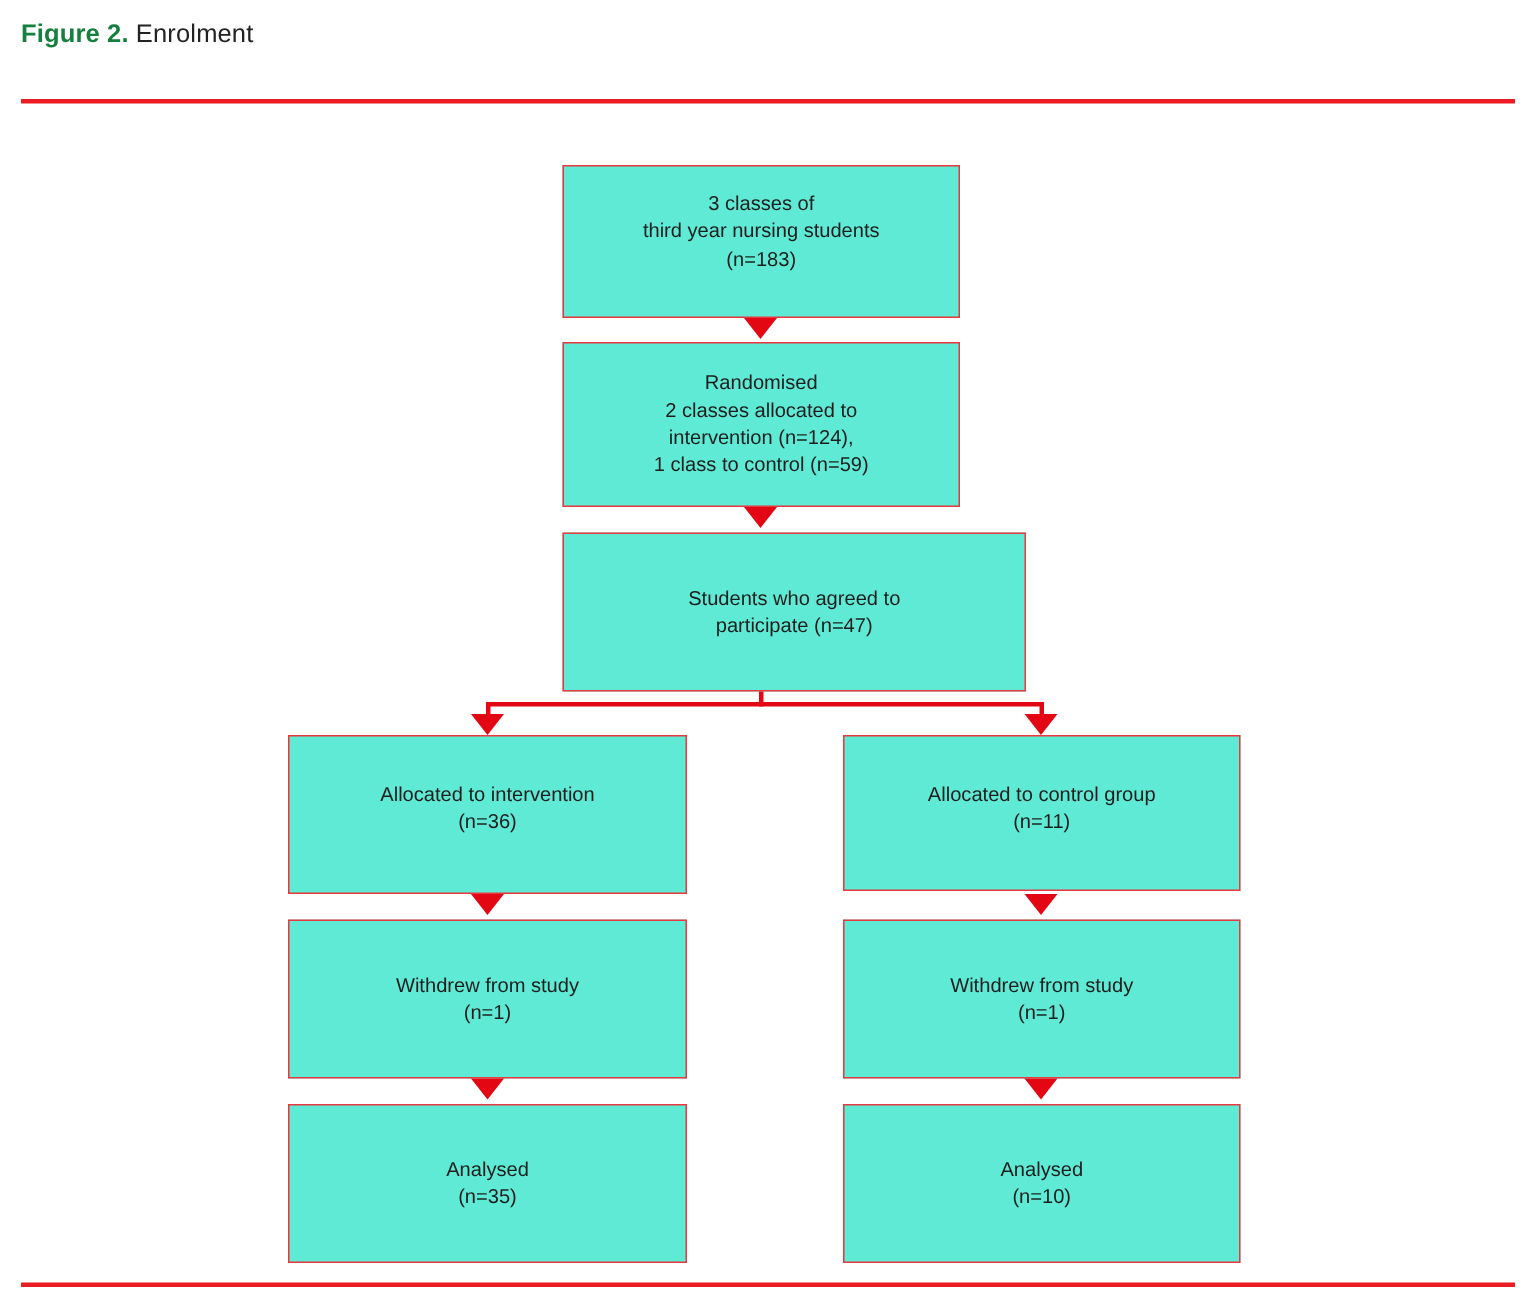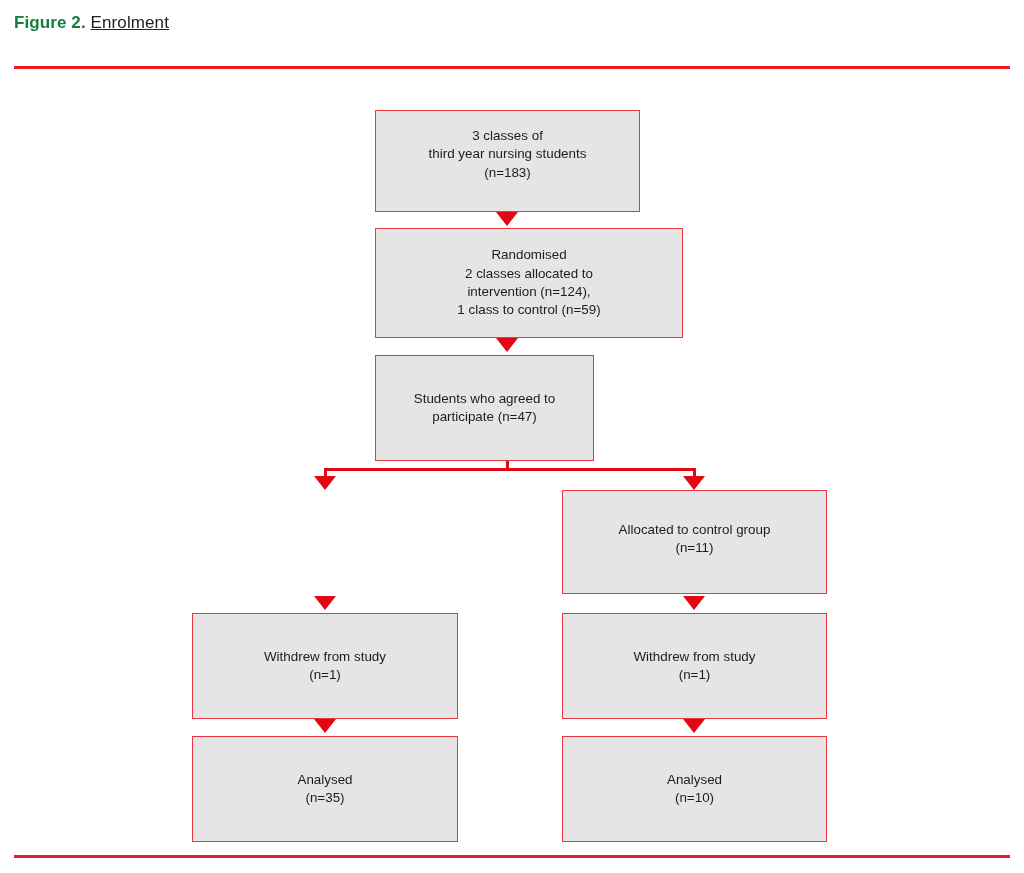--- a/index.html
+++ b/index.html
@@ -31,21 +31,20 @@
     letter-spacing: 0.1px;
     white-space: nowrap;
   }
   .caption .caption-label {
     font-weight: bold;
     color: #15803d;
   }
   .caption .caption-text {
     font-weight: normal;
     color: #222222;
-    text-decoration: underline;
   }
 
   .rule {
     position: absolute;
     left: 14px;
     width: 996px;
     background: #ea1c24;
   }
   .rule-top {
     top: 66px;
@@ -54,21 +53,21 @@
   .rule-bottom {
     top: 855px;
     height: 3px;
   }
 
   
   .node {
     position: absolute;
     box-sizing: border-box;
     border: 1.6px solid #e8393f;
-    background: #e5e5e5;
+    background: #5eead4;
     display: flex;
     justify-content: center;
     text-align: center;
   }
   .node .node-text {
     font-size: 13.4px;
     line-height: 18.4px;
     color: #1d1d1d;
     white-space: pre-line;
     padding: 0 6px;
@@ -112,40 +111,44 @@
 
   <div class="rule rule-top"></div>
 
   <div class="node align-top" style="left:375px; top:110px; width:265px; height:102px;">
     <span class="node-text">3 classes of
 third year nursing students
 (n=183)</span>
   </div>
   <div class="arrow" style="left:496px; top:212px;"></div>
 
-  <div class="node align-center" style="left:375px; top:228px; width:308px; height:110px;align-items:center;">
+  <div class="node align-center" style="left:375px; top:228px; width:265px; height:110px;align-items:center;">
     <span class="node-text">Randomised
 2 classes allocated to
 intervention (n=124),
 1 class to control (n=59)</span>
   </div>
   <div class="arrow" style="left:496px; top:338px;"></div>
 
-  <div class="node align-center" style="left:375px; top:355px; width:219px; height:106px;">
+  <div class="node align-center" style="left:375px; top:355px; width:309px; height:106px;">
     <span class="node-text">Students who agreed to
 participate (n=47)</span>
   </div>
 
   <div class="vline" style="left:506px; top:461px; height:10px;"></div>
   <div class="hline" style="left:324px; top:468px; width:371px;"></div>
   <div class="vline" style="left:324px; top:468px; height:10px;"></div>
   <div class="vline" style="left:693px; top:468px; height:10px;"></div>
   <div class="arrow" style="left:314px; top:476px;"></div>
   <div class="arrow" style="left:683px; top:476px;"></div>
 
+  <div class="node align-upper" style="left:192px; top:490px; width:266px; height:106px;">
+    <span class="node-text">Allocated to intervention
+(n=36)</span>
+  </div>
   <div class="arrow" style="left:314px; top:596px;"></div>
 
   <div class="node align-upper" style="left:562px; top:490px; width:265px; height:104px;">
     <span class="node-text">Allocated to control group
 (n=11)</span>
   </div>
   <div class="arrow" style="left:683px; top:596px;"></div>
 
   <div class="node align-center" style="left:192px; top:613px; width:266px; height:106px;">
     <span class="node-text">Withdrew from study

